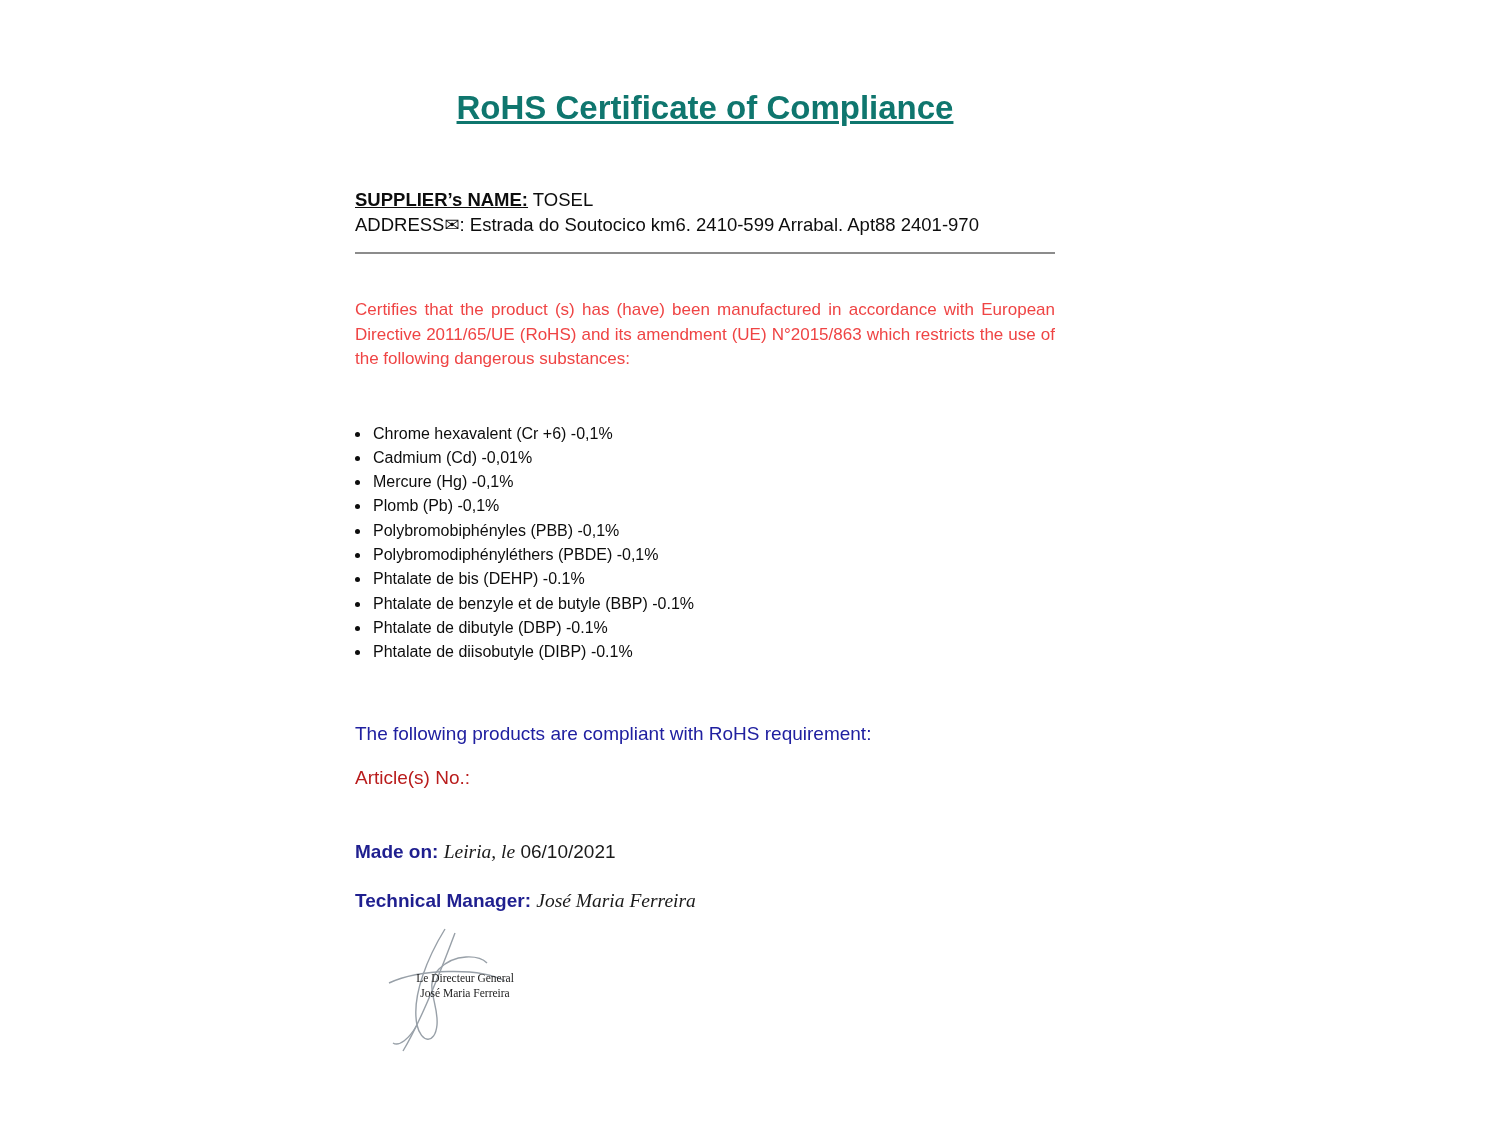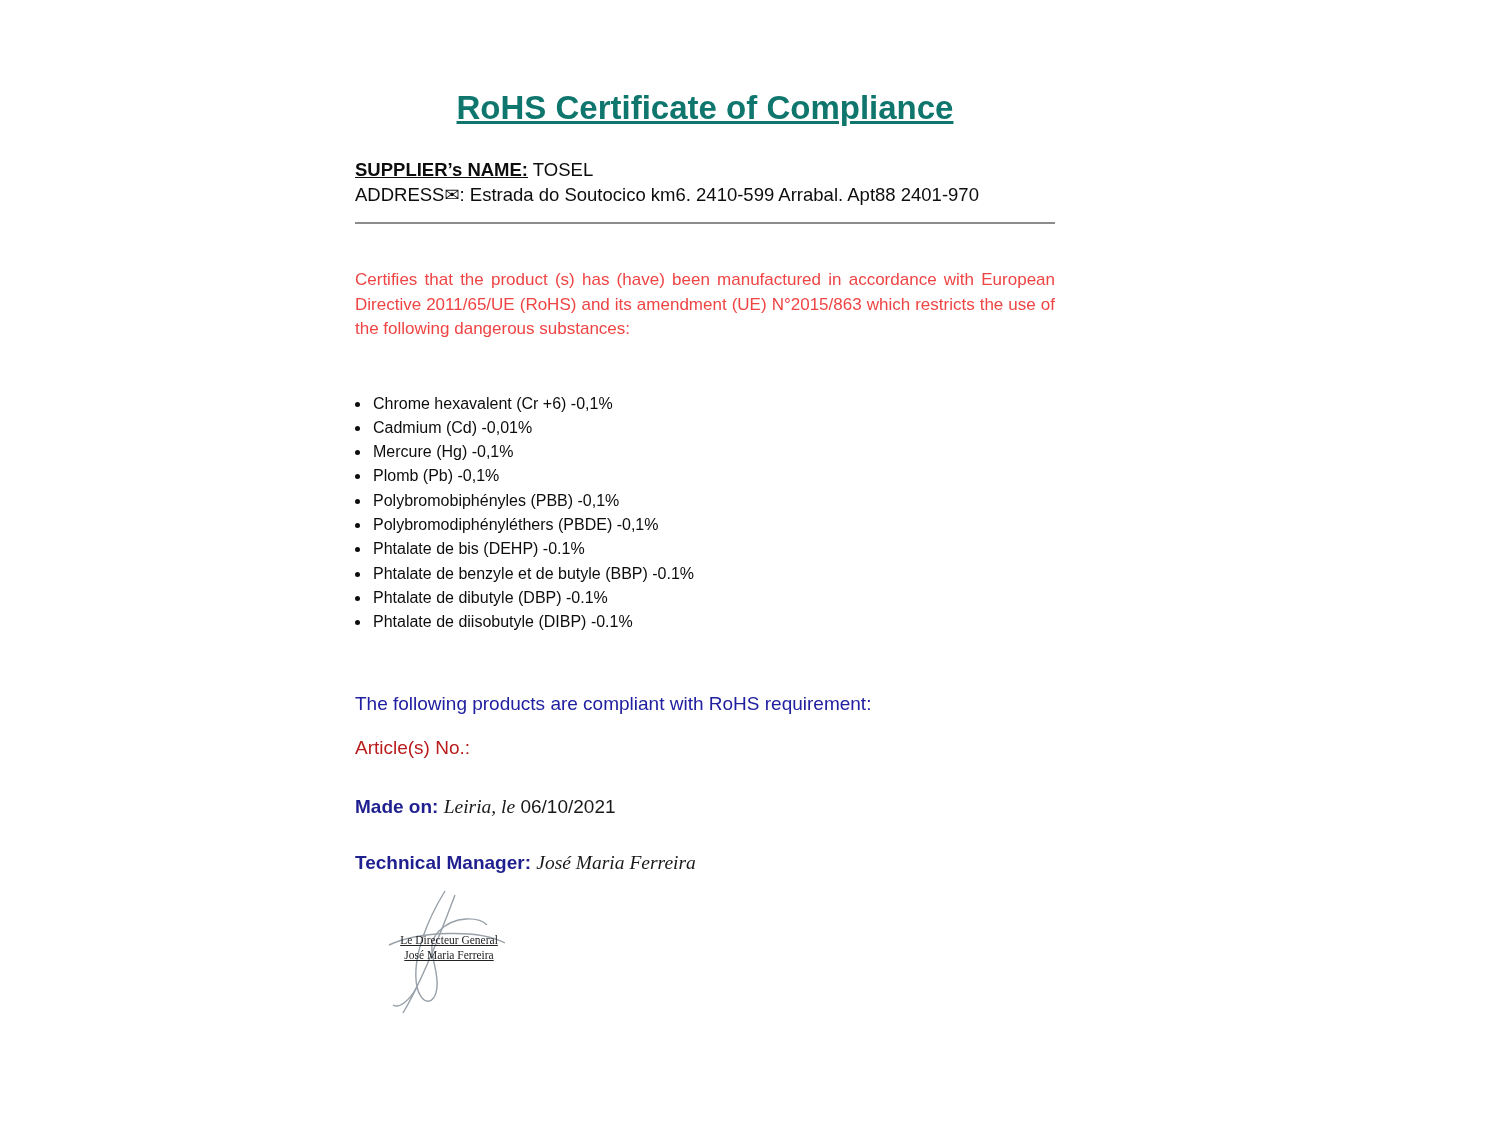--- a/index.html
+++ b/index.html
@@ -5,43 +5,43 @@
   html,body{margin:0;padding:0;background:#ffffff;}
   .page{
     position:relative;width:1500px;height:1125px;background:#ffffff;overflow:hidden;
     font-family:"Liberation Sans",sans-serif;color:#0d0d0d;
   }
   .content{position:absolute;left:355px;top:86px;width:700px;}
   .doc-title{
     margin:0;text-align:center;font-size:33px;font-weight:bold;
     color:#0f766e;text-decoration:underline;line-height:44px;
   }
-  .supplier{margin-top:27px;font-size:18.5px;line-height:25px;color:#0d0d0d;}
+  .supplier{margin-top:57px;font-size:18.5px;line-height:25px;color:#0d0d0d;}
   .supplier .lbl-bu{font-weight:bold;text-decoration:underline;}
   .glyph{font-size:18px;}
   .rule{border:none;border-top:2px solid #8c8c8c;margin:14px 0 0 0;width:100%;}
   .certifies{
     margin-top:44px;color:#ef4444;font-size:17px;line-height:24.5px;
     text-align:justify;
   }
   .substances{margin:50px 0 0 0;padding-left:16px;font-size:16px;line-height:24.3px;color:#0d0d0d;list-style:disc;}
   .substances li{padding-left:2px;}
   .compliance{margin-top:58px;color:#2020a0;font-size:19px;line-height:24px;}
   .articles{margin-top:20px;color:#b91c1c;font-size:19px;line-height:24px;}
-  .made-on{margin-top:35px;font-size:19px;line-height:24px;}
-  .tech-mgr{margin-top:32px;font-size:19px;line-height:24px;}
+  .made-on{margin-top:50px;font-size:19px;line-height:24px;}
+  .tech-mgr{margin-top:25px;font-size:19px;line-height:24px;}
   .label-navy{color:#1f1f8f;font-weight:bold;}
   .italic-val{font-style:italic;font-family:"Liberation Serif",serif;font-size:19.5px;color:#1a1a1a;}
   .plain-val{color:#1a1a1a;}
   .logo{position:absolute;left:1048px;top:80px;width:112px;height:114px;}
   .signature{position:relative;margin-top:12px;margin-left:4px;width:170px;height:132px;}
   .signature svg{position:absolute;left:0;top:0;}
   .sig-text{
-    position:absolute;left:22px;top:46px;width:136px;text-align:center;
-    font-family:"Liberation Serif",serif;font-size:11.5px;line-height:15px;color:#222222;text-decoration:underline;
+    position:absolute;left:38px;top:46px;width:136px;text-align:center;
+    font-family:"Liberation Serif",serif;font-size:11.5px;line-height:15px;color:#222222;
   }
 </style>
 </head>
 <body>
 
 <div class="page">
 
 
   <div class="content">
 

